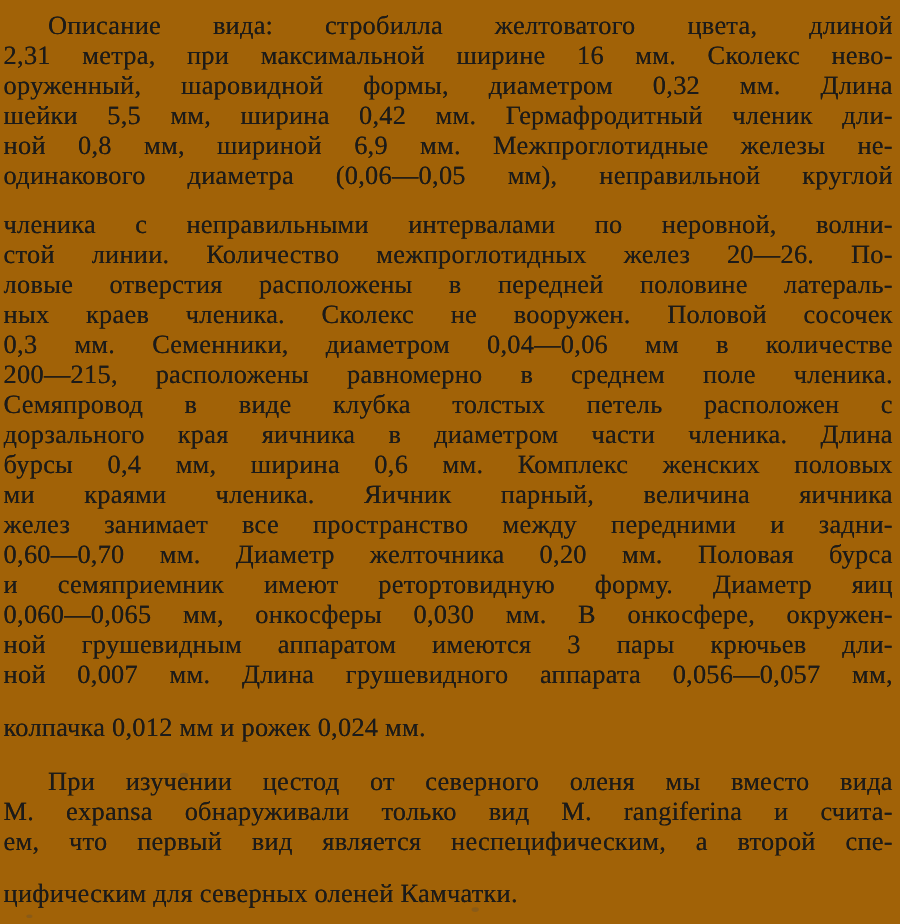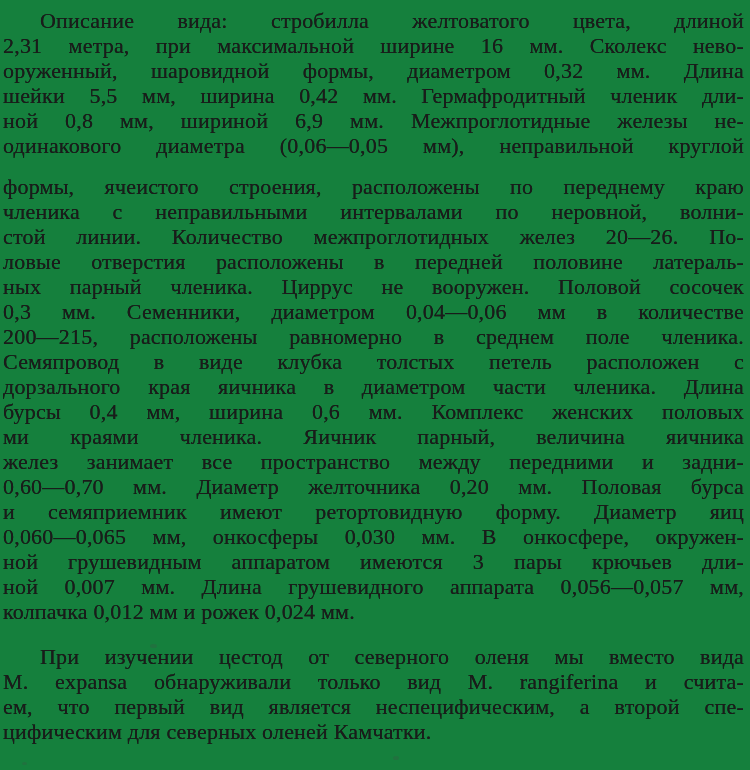--- a/index.html
+++ b/index.html
@@ -5,21 +5,21 @@
   html, body {
     margin: 0;
     padding: 0;
     background: #f6f5f1;
   }
   .page {
     position: relative;
     box-sizing: border-box;
     width: 750px;
     height: 770px;
-    background: #15803d;
+    background: #a16207;
     color: #1b1b1b;
     font-family: "Liberation Serif", "DejaVu Serif", serif;
     font-size: 22px;
     padding: 8px 6px 0 3px;
     overflow: hidden;
     text-shadow: 0 0 0.45px rgba(10,10,10,0.75);
     letter-spacing: 0.2px;
   }
   .para { margin: 0; }
   .para-2 { margin-top: 16px; }
@@ -30,20 +30,21 @@
     text-align: justify;
     text-align-last: justify;
     white-space: nowrap;
     overflow: hidden;
   }
   .line.ind { text-indent: 37px; }
   .line.noj {
     text-align: right;
     text-align-last: left;
     white-space: normal;
+    margin-top: 19px;
   }
   .speck {
     position: absolute;
     background: rgba(70,70,70,0.25);
     border-radius: 50%;
   }
   .speck-a { left: 150px; top: 644px; width: 7px; height: 4px; }
   .speck-b { left: 393px; top: 756px; width: 6px; height: 4px; }
   .speck-c { left: 22px;  top: 762px; width: 5px; height: 3px; }
 </style>
@@ -55,25 +56,24 @@
   <div class="para para-1">
     <div class="line ind">Описание вида: стробилла желтоватого цвета, длиной</div>
     <div class="line">2,31 метра, при максимальной ширине 16 мм. Сколекс нево-</div>
     <div class="line">оруженный, шаровидной формы, диаметром 0,32 мм. Длина</div>
     <div class="line">шейки 5,5 мм, ширина 0,42 мм. Гермафродитный членик дли-</div>
     <div class="line">ной 0,8 мм, шириной 6,9 мм. Межпроглотидные железы не-</div>
     <div class="line">одинакового диаметра (0,06—0,05 мм), неправильной круглой</div>
   </div>
 
   <div class="para para-2">
-    <div class="line">формы, ячеистого строения, расположены по переднему краю</div>
     <div class="line">членика с неправильными интервалами по неровной, волни-</div>
     <div class="line">стой линии. Количество межпроглотидных желез 20—26. По-</div>
     <div class="line">ловые отверстия расположены в передней половине латераль-</div>
-    <div class="line">ных парный членика. Циррус не вооружен. Половой сосочек</div>
+    <div class="line">ных краев членика. Сколекс не вооружен. Половой сосочек</div>
     <div class="line">0,3 мм. Семенники, диаметром 0,04—0,06 мм в количестве</div>
     <div class="line">200—215, расположены равномерно в среднем поле членика.</div>
     <div class="line">Семяпровод в виде клубка толстых петель расположен с</div>
     <div class="line">дорзального края яичника в диаметром части членика. Длина</div>
     <div class="line">бурсы 0,4 мм, ширина 0,6 мм. Комплекс женских половых</div>
     <div class="line">ми краями членика. Яичник парный, величина яичника</div>
     <div class="line">желез занимает все пространство между передними и задни-</div>
     <div class="line">0,60—0,70 мм. Диаметр желточника 0,20 мм. Половая бурса</div>
     <div class="line">и семяприемник имеют ретортовидную форму. Диаметр яиц</div>
     <div class="line">0,060—0,065 мм, онкосферы 0,030 мм. В онкосфере, окружен-</div>

